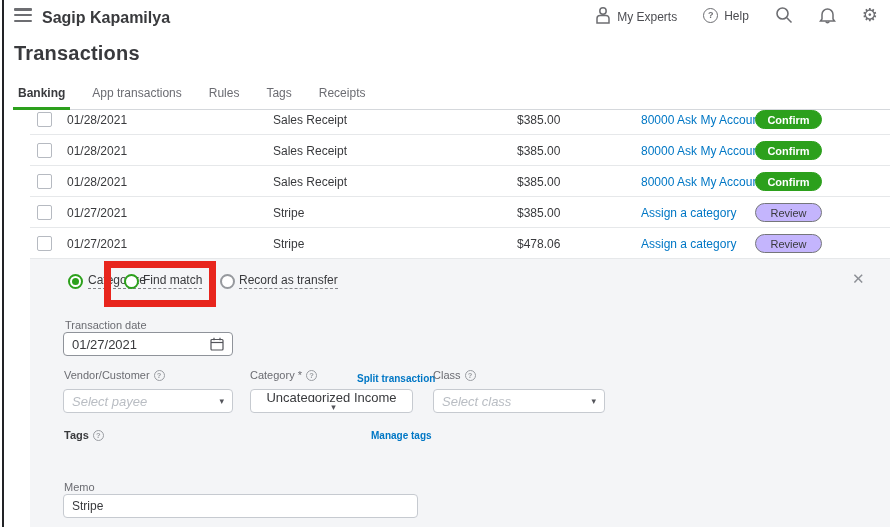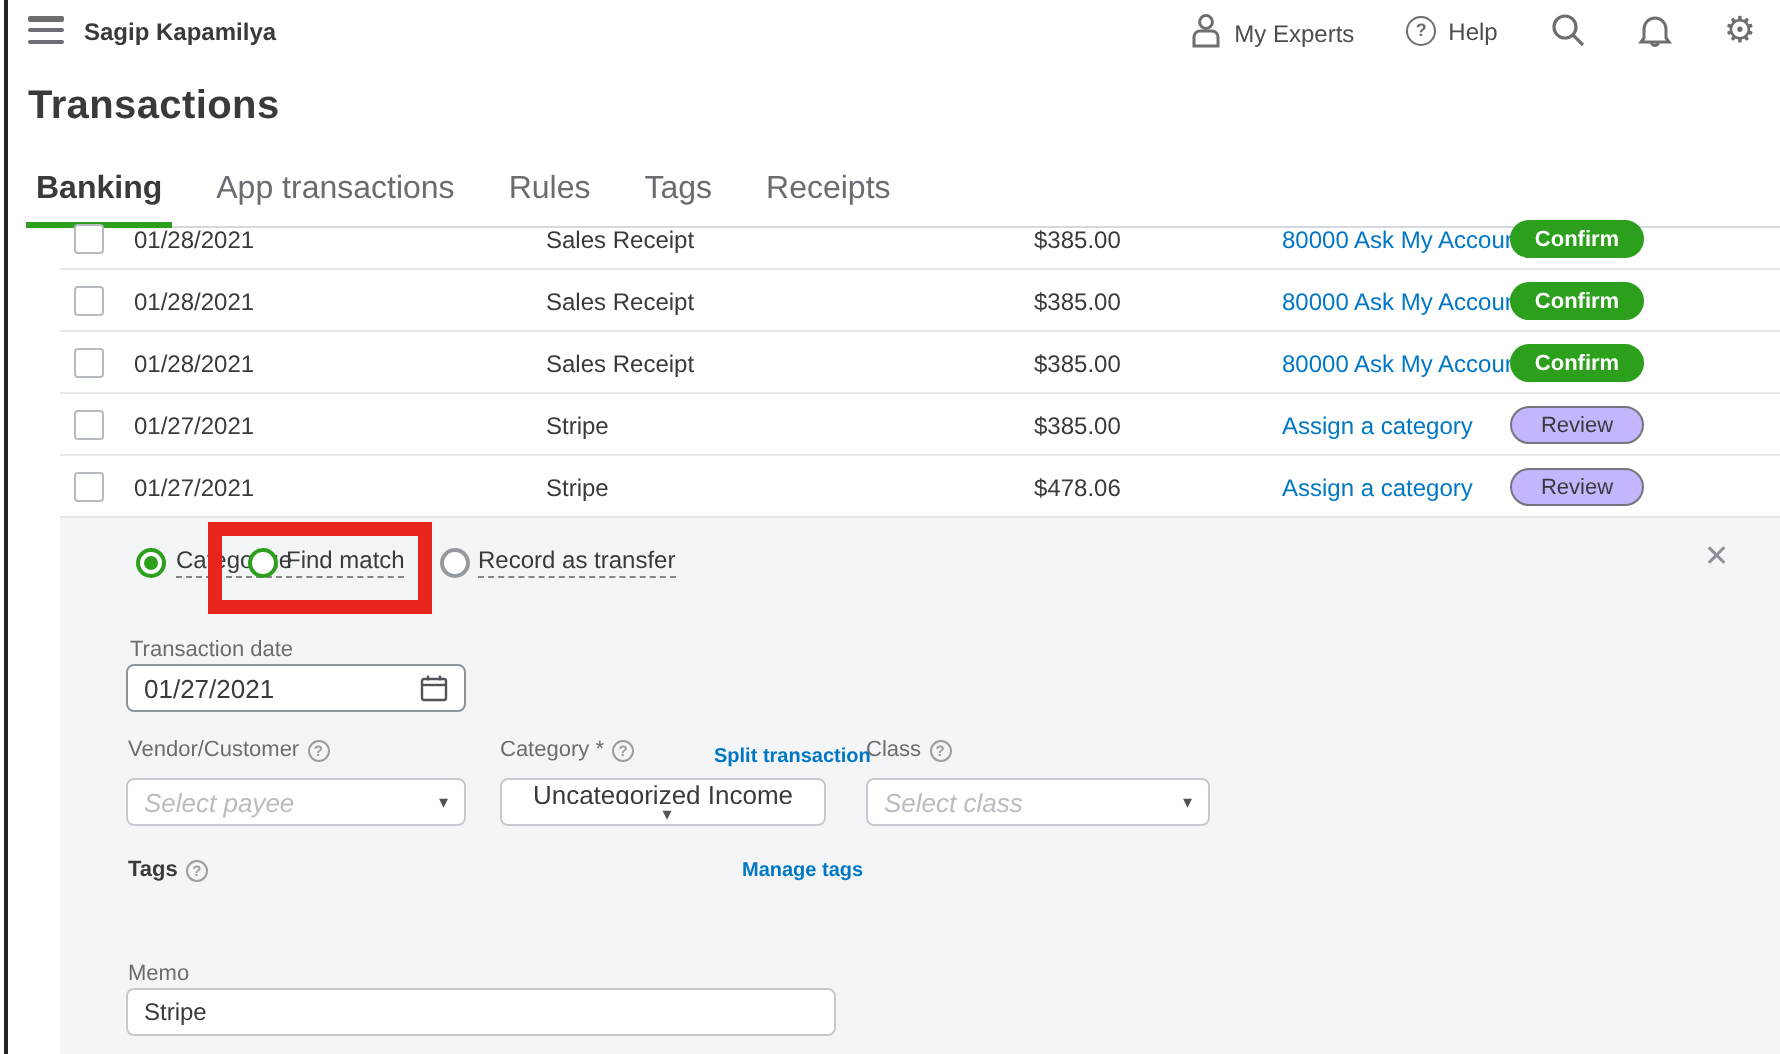--- a/index.html
+++ b/index.html
@@ -12,31 +12,31 @@
   body{font-family:"Liberation Sans",sans-serif;background:#fff;color:var(--dark);overflow:hidden;}
   #app{position:relative;width:890px;height:527px;background:#fff;}
 
   
   .left-edge{position:absolute;left:2px;top:0;width:2px;height:527px;background:#222326;}
 
   
   .topbar{position:absolute;left:0;top:0;right:0;height:30px;}
   .hamburger{position:absolute;left:14px;top:8px;width:18px;height:14px;display:flex;flex-direction:column;justify-content:space-between;cursor:pointer;}
   .hamburger span{display:block;height:2.5px;background:#6d6e72;border-radius:1px;}
-  .company{position:absolute;left:42px;top:9px;font-size:12px;font-weight:bold;color:var(--dark);}
+  .company{position:absolute;left:42px;top:9px;font-size:16px;font-weight:bold;color:var(--dark);}
   .top-right{position:absolute;right:12px;top:0;height:30px;display:flex;align-items:center;gap:26px;}
   .top-item{display:flex;align-items:flex-end;gap:6px;font-size:12px;color:#4c4d52;cursor:pointer;}
   .icon-svg{display:block;}
   .help-circle{width:15px;height:15px;border:1.5px solid #6d6e72;border-radius:50%;display:flex;align-items:center;justify-content:center;font-size:9px;font-weight:bold;color:#6d6e72;}
   .gear-glyph{font-size:18px;color:#6d6e72;line-height:1;}
 
   
   .page-title{position:absolute;left:14px;top:42px;font-size:20px;font-weight:bold;color:var(--dark);letter-spacing:.2px;}
   .tabs{position:absolute;left:13px;top:84px;right:0;display:flex;gap:17px;border-bottom:1px solid #d5d8dc;}
-  .tab{font-size:16px;color:var(--gray);padding:2px 5px 7px 5px;cursor:pointer;border-bottom:3px solid transparent;margin-bottom:-1px;}
+  .tab{font-size:12px;color:var(--gray);padding:2px 5px 7px 5px;cursor:pointer;border-bottom:3px solid transparent;margin-bottom:-1px;}
   .tab.active{color:var(--dark);font-weight:bold;border-bottom-color:var(--green);}
 
   
   .table{position:absolute;left:0;top:104px;right:0;}
   .trow{position:relative;height:31px;}
   .trow::after{content:"";position:absolute;left:30px;right:0;bottom:0;height:1px;background:var(--rowline);}
   .checkbox{position:absolute;left:37px;top:8px;width:15px;height:15px;border:1px solid #b6bac1;border-radius:2px;background:#fff;cursor:pointer;}
   .cell{position:absolute;top:9px;font-size:12px;color:var(--dark);white-space:nowrap;}
   .cell.date{left:67px;}
   .cell.desc{left:273px;}

